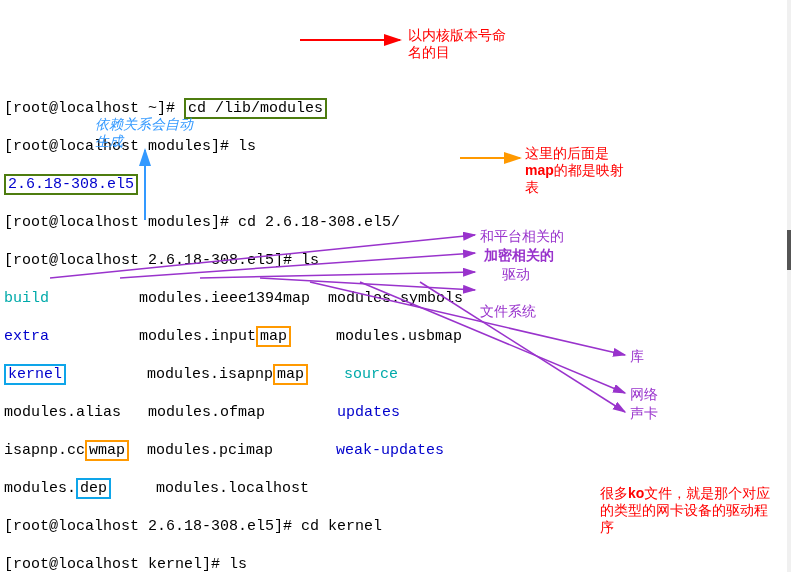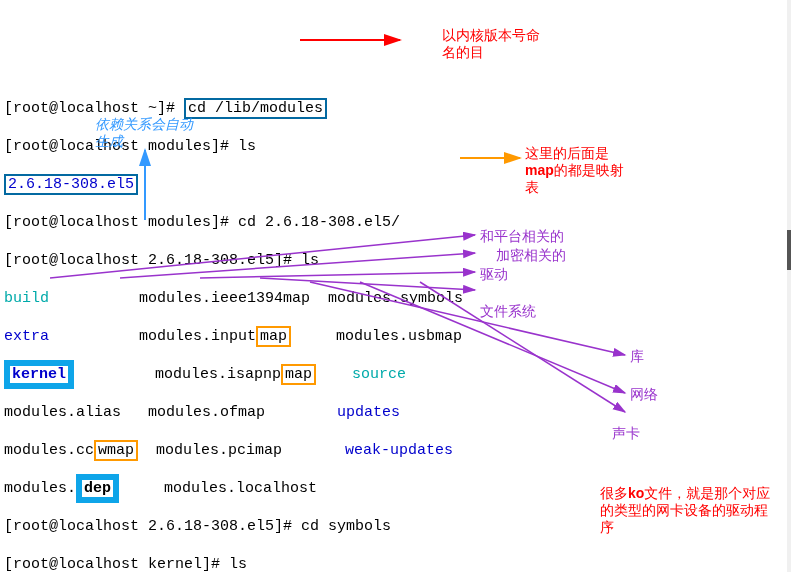--- a/index.html
+++ b/index.html
@@ -14,22 +14,22 @@
     position: relative;
     width: 791px;
     height: 572px;
     overflow: hidden;
   }
   .line { display: block; }
   .blue { color: #0000cc; text-align: right; }
   .cyan { color: #00aaaa; text-align: center; }
 
   
-  .box-red   { border: 2px solid #0369a1; padding: 0 2px; }
-  .box-blue  { border: 6px solid #0ea5e9; padding: 0 2px; font-weight: bold; }
+  .box-red   { border: 2px solid #4d7c0f; padding: 0 2px; }
+  .box-blue  { border: 2px solid #0ea5e9; padding: 0 2px; }
   .box-orange{ border: 2px solid #ff9900; padding: 0 2px; }
   .underline { }
 
   
   .ann {
     position: absolute;
     font-family: "SimSun","Microsoft YaHei",sans-serif;
     font-size: 14px;
     line-height: 17px;
     white-space: normal;
@@ -72,50 +72,50 @@
 
 <span class="line"><span>[root@localhost ~]# </span><span class="box-red">cd /lib/modules</span></span>
 <span class="line">[root@localhost modules]# ls</span>
 <span class="line"><span class="blue box-red">2.6.18-308.el5</span></span>
 <span class="line"><span>[root@localhost modules]# </span><span class="underline">cd 2.6.18-308.el5/</span></span>
 <span class="line">[root@localhost 2.6.18-308.el5]# ls</span>
 <span class="line"><span class="cyan">build</span><span>          modules.ieee1394map  modules.symbols</span></span>
 <span class="line"><span class="blue">extra</span><span>          modules.input</span><span class="box-orange">map</span><span>     modules.usbmap</span></span>
 <span class="line"><span class="blue box-blue">kernel</span><span>         modules.isapnp</span><span class="box-orange">map</span><span class="cyan">    source</span></span>
 <span class="line"><span>modules.alias   modules.ofmap        </span><span class="blue">updates</span></span>
-<span class="line"><span>modules.cc</span><span class="box-orange">wmap</span><span>  modules.pcimap       </span><span class="blue">weak-updates</span></span>
+<span class="line"><span>isapnp.cc</span><span class="box-orange">wmap</span><span>  modules.pcimap       </span><span class="blue">weak-updates</span></span>
 <span class="line"><span>modules.</span><span class="box-blue">dep</span><span>     modules.localhost</span></span>
-<span class="line"><span>[root@localhost 2.6.18-308.el5]# </span><span class="underline">cd symbols</span></span>
+<span class="line"><span>[root@localhost 2.6.18-308.el5]# </span><span class="underline">cd kernel</span></span>
 <span class="line">[root@localhost kernel]# ls</span>
 
 
 
 
 
 
 
 
 
 
 
 
 
 
 
 
-<div class="ann ann-red" style="left:408px; top:27px; width:110px;margin-left:34px;">以内核版本号命名的目</div>
+<div class="ann ann-red" style="left:408px; top:27px; width:110px;">以内核版本号命名的目</div>
 <div class="ann ann-blue" style="left:95px; top:116px; width:100px;font-style:italic;">依赖关系会自动生成</div>
 <div class="ann" style="left:525px; top:145px; width:110px;"><span class="ann-red">这里的后面是</span><b class="ann-red">map</b><span class="ann-red">的都是映射表</span></div>
 <div class="ann ann-purple" style="left:480px; top:228px;">和平台相关的</div>
-<div class="ann ann-purple" style="left:496px; top:247px;">加密相关的</div>
-<div class="ann ann-purple" style="left:480px; top:266px;">驱动</div>
+<div class="ann ann-purple" style="left:484px; top:247px;font-weight:bold;">加密相关的</div>
+<div class="ann ann-purple" style="left:502px; top:266px;">驱动</div>
 <div class="ann ann-purple" style="left:480px; top:285px;margin-top:18px;">文件系统</div>
 <div class="ann ann-purple" style="left:630px; top:348px;">库</div>
 <div class="ann ann-purple" style="left:630px; top:386px;">网络</div>
-<div class="ann ann-purple" style="left:612px; top:405px;margin-top:20px;">声卡</div>
+<div class="ann ann-purple" style="left:630px; top:405px;">声卡</div>
 <div class="ann ann-red" style="left:600px; top:485px; width:180px;"><span>很多</span><b>ko</b><span>文件，就是那个对应的类型的网卡设备的驱动程序</span></div>
 
 
 <svg class="arrows">
   <defs>
     <marker id="ar-red" markerWidth="10" markerHeight="10" refX="8" refY="3" orient="auto">
       <path d="M0,0 L9,3 L0,6 Z" fill="#ff0000"></path>
     </marker>
     <marker id="ar-blue" markerWidth="10" markerHeight="10" refX="8" refY="3" orient="auto">
       <path d="M0,0 L9,3 L0,6 Z" fill="#3399ff"></path>

